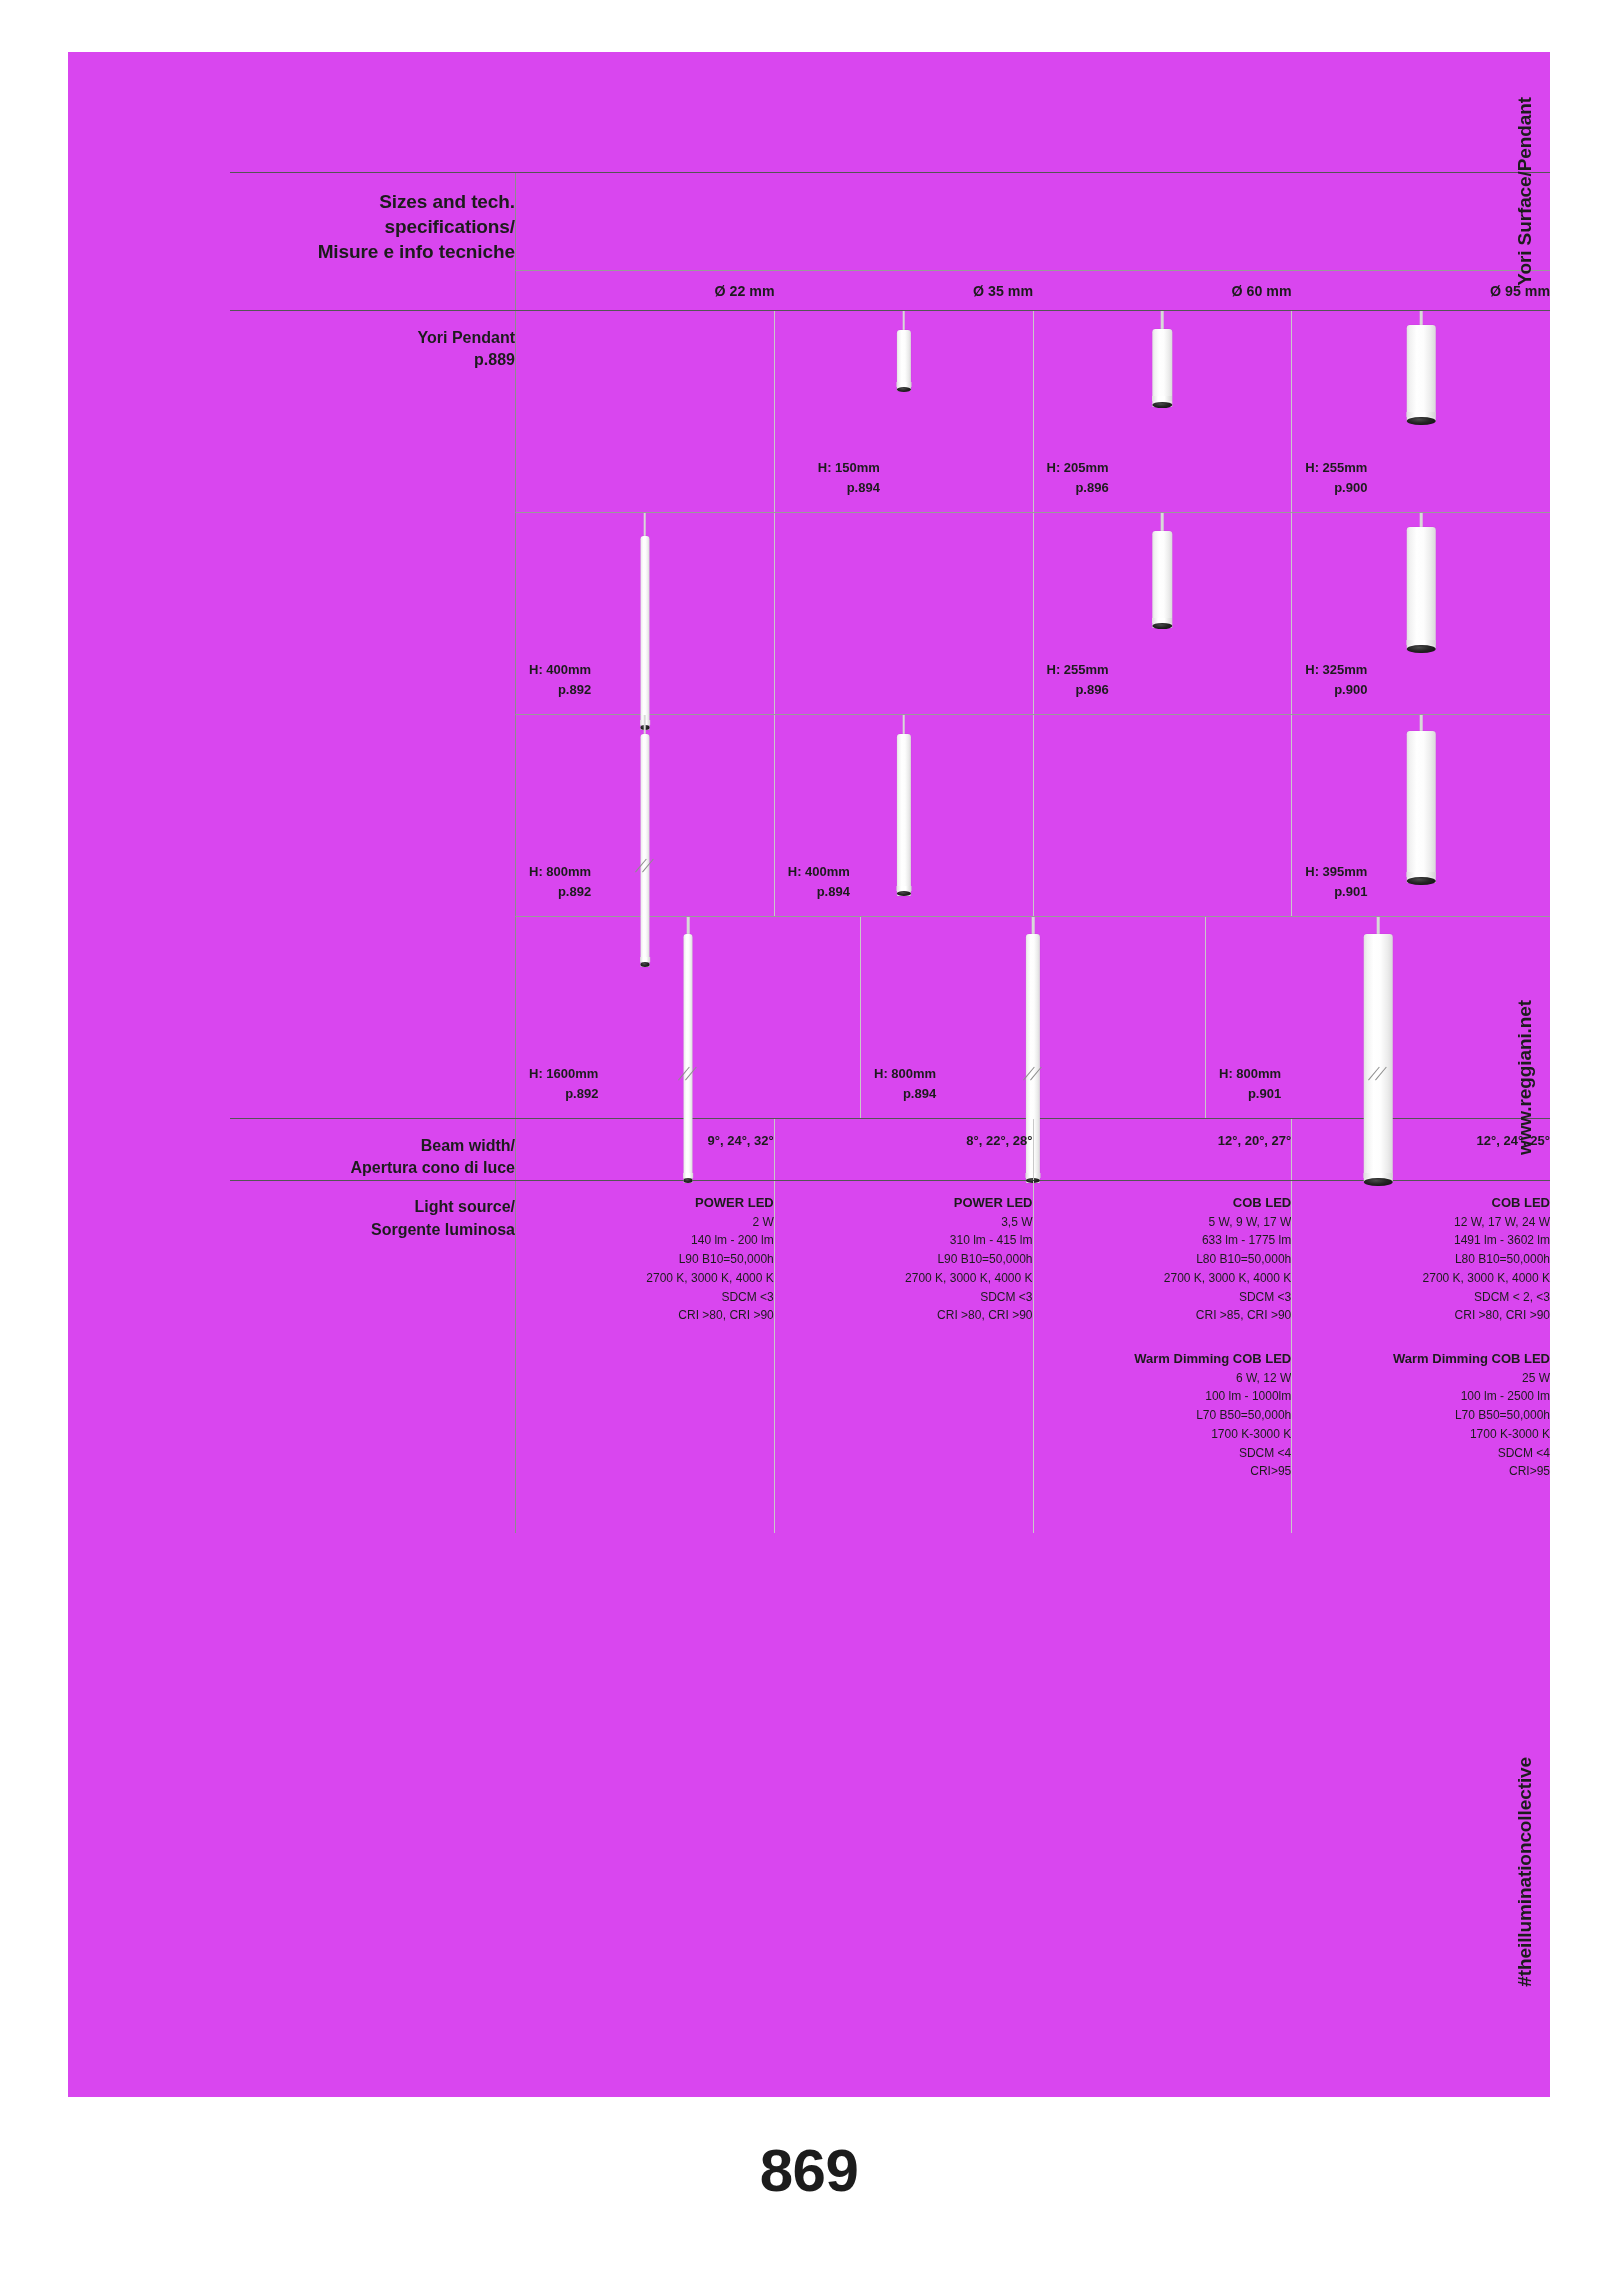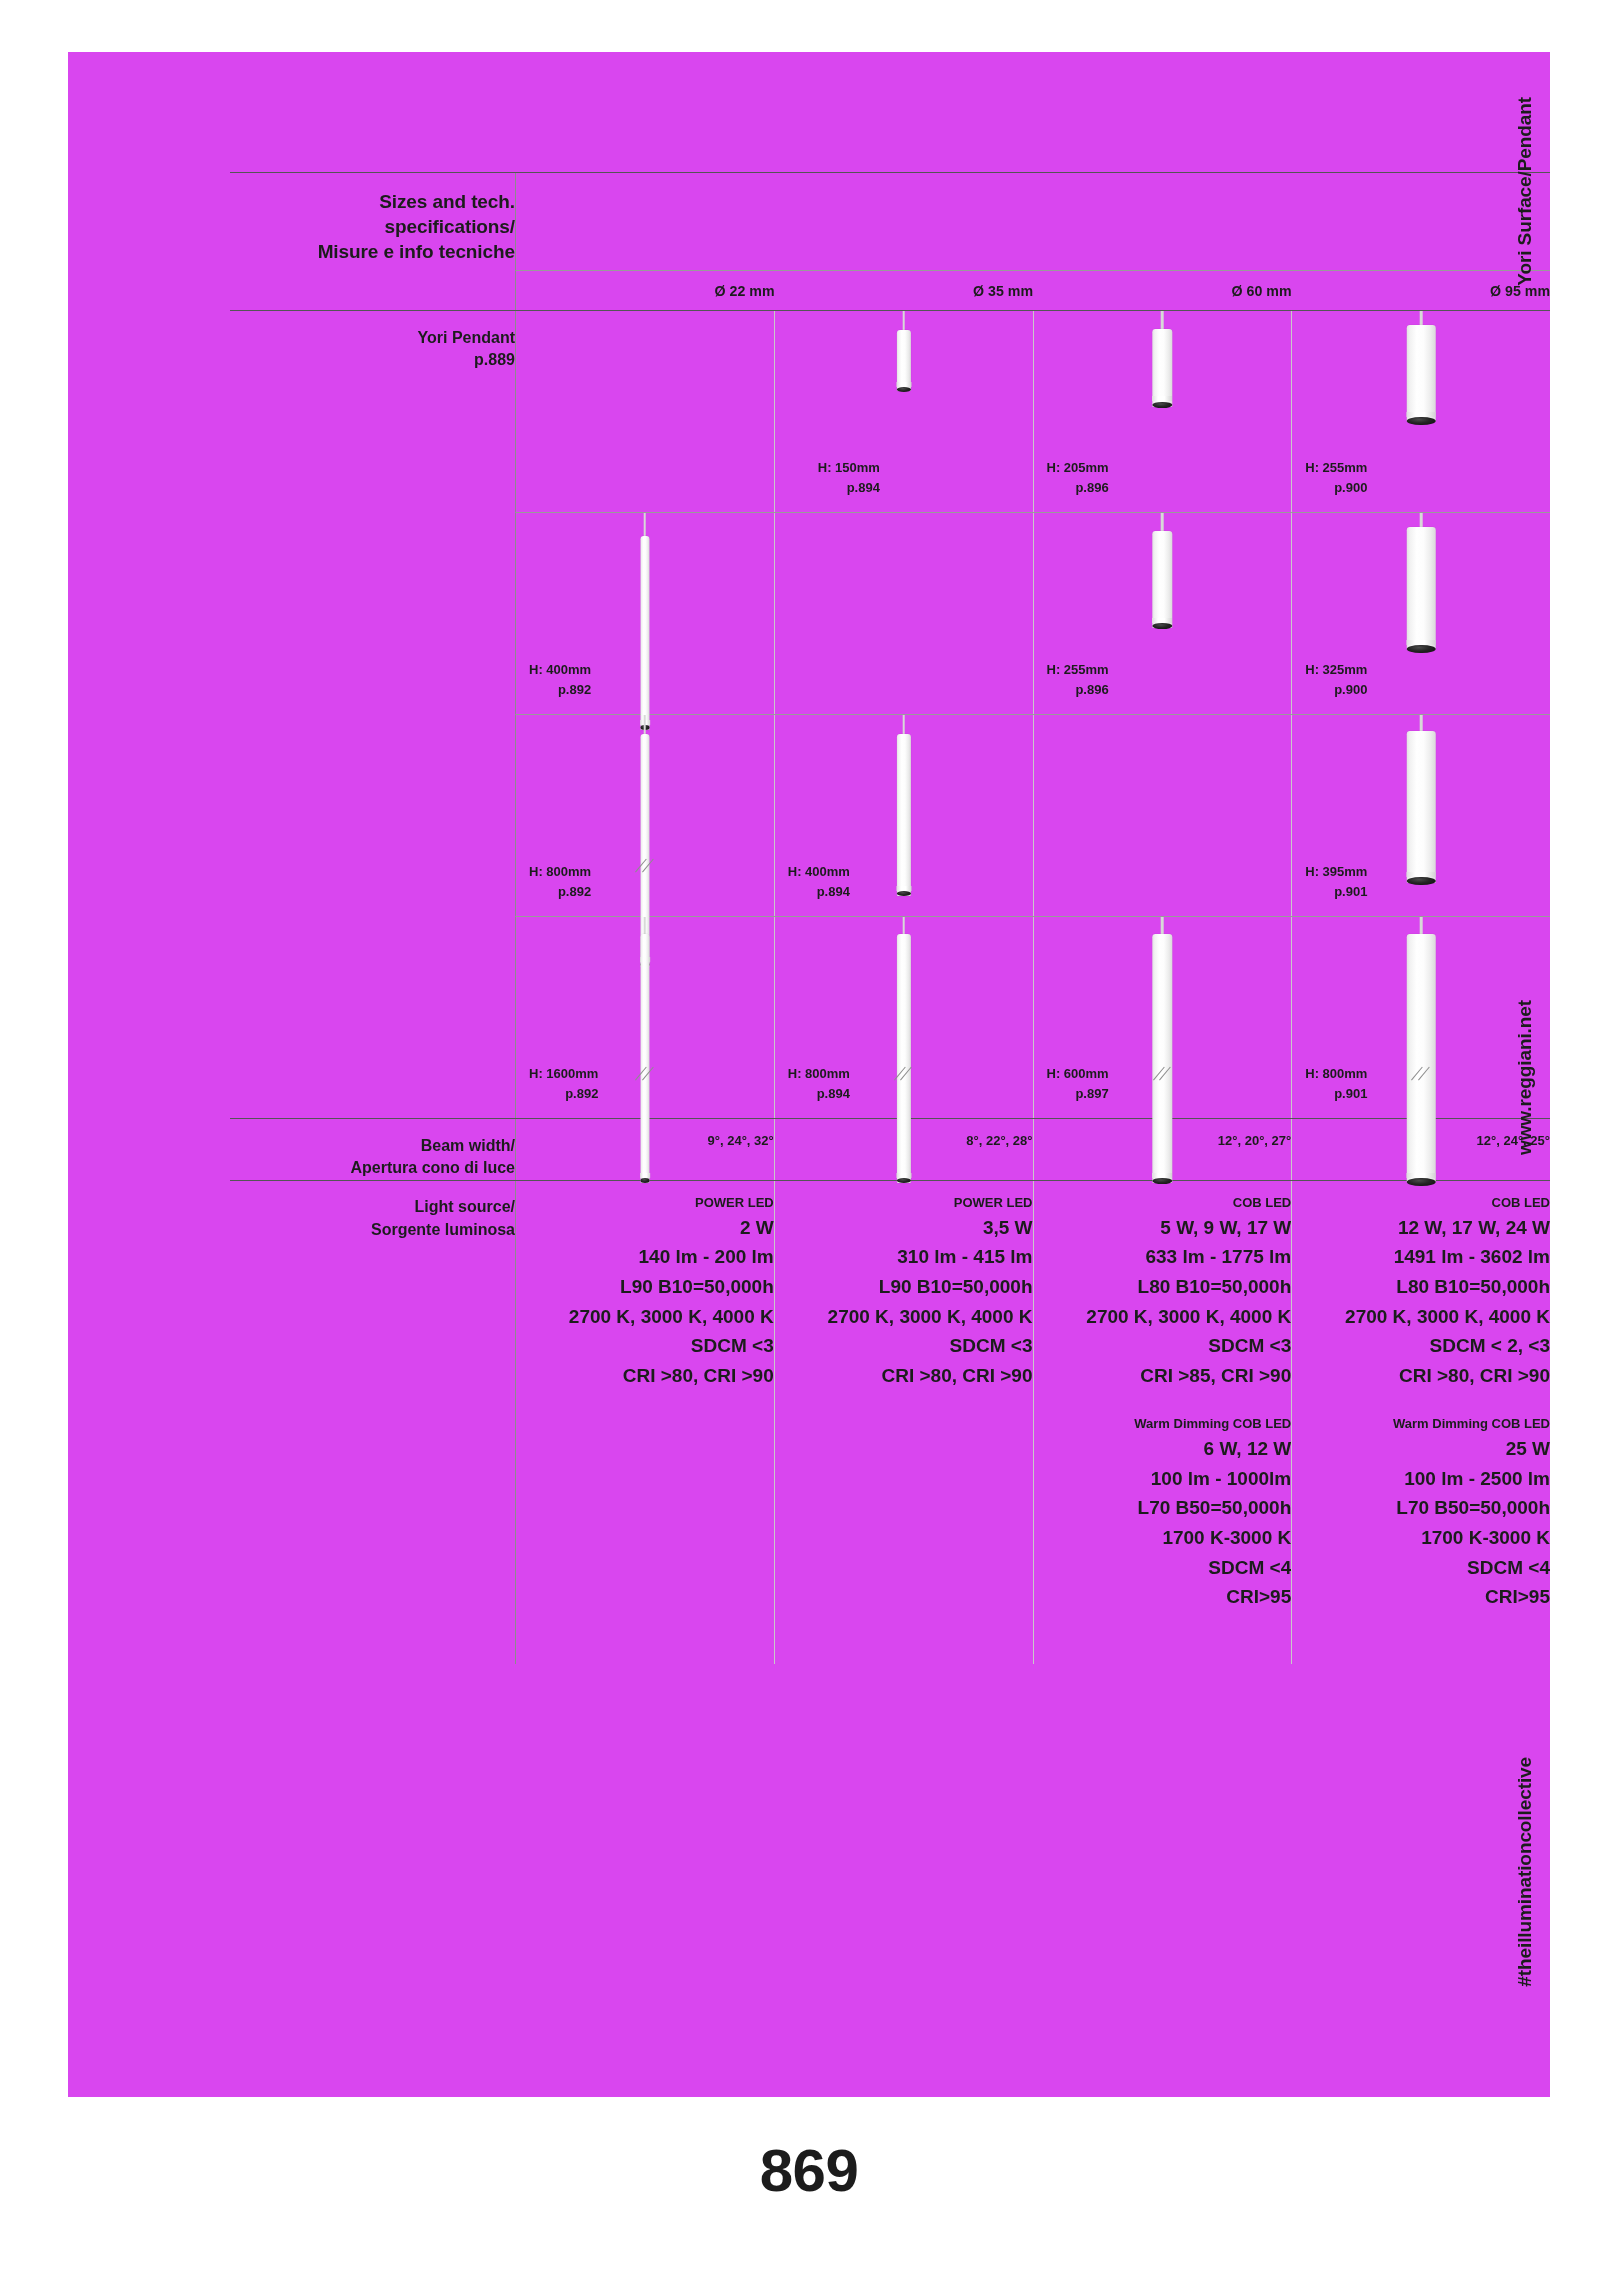--- a/index.html
+++ b/index.html
@@ -162,22 +162,22 @@
     box-sizing:border-box;
   }
   .lsrow .col:first-child{border-left:none;}
   .lsblock{margin-bottom:26px;}
   .lshead{
     font-size:13px;
     font-weight:700;
     margin-bottom:2.6px;
   }
   .lsline{
-    font-size:19px;
-    font-weight:700;
+    font-size:12px;
+    font-weight:400;
     line-height:1.56;
   }
   
   .vlab{
     position:absolute;
     left:1514px;
     writing-mode:vertical-rl;
     transform:rotate(180deg);
     font-size:19px;
     font-weight:700;
@@ -395,36 +395,20 @@
                   <div class="ring" style="top: 256px; width: 15px; height: 5.2px;"></div>
                   <div class="optic" style="top: 261px; width: 14.2px; height: 4.5px;"></div>
                   <div class="brk" style="top: 146px;">
                     <i></i>
                     <i></i>
                   </div>
                 </div>
               </div>
               <div class="cap" style="white-space: pre-line;">H: 800mm
 p.894</div>
-            </div>
-            <div class="col" style="height: 201px;">
-              <div class="fixwrap">
-                <div class="fix" style="width: 30px; height: 272px;">
-                  <div class="cable" style="height: 17px;"></div>
-                  <div class="tube" style="top: 17px; width: 19.4px; height: 249px;"></div>
-                  <div class="ring" style="top: 256px; width: 20px; height: 5.2px;"></div>
-                  <div class="optic" style="top: 261px; width: 19.4px; height: 5.8px;"></div>
-                  <div class="brk" style="top: 146px;">
-                    <i></i>
-                    <i></i>
-                  </div>
-                </div>
-              </div>
-              <div class="cap" style="white-space: pre-line;">H: 600mm
-p.897</div>
             </div>
             <div class="col" style="height: 201px;">
               <div class="fixwrap">
                 <div class="fix" style="width: 39px; height: 272px;">
                   <div class="cable" style="height: 17px;"></div>
                   <div class="tube" style="top: 17px; width: 28.5px; height: 249px;"></div>
                   <div class="ring" style="top: 256px; width: 29px; height: 5.2px;"></div>
                   <div class="optic" style="top: 261px; width: 28.5px; height: 8.4px;"></div>
                   <div class="brk" style="top: 146px;">
                     <i></i>

